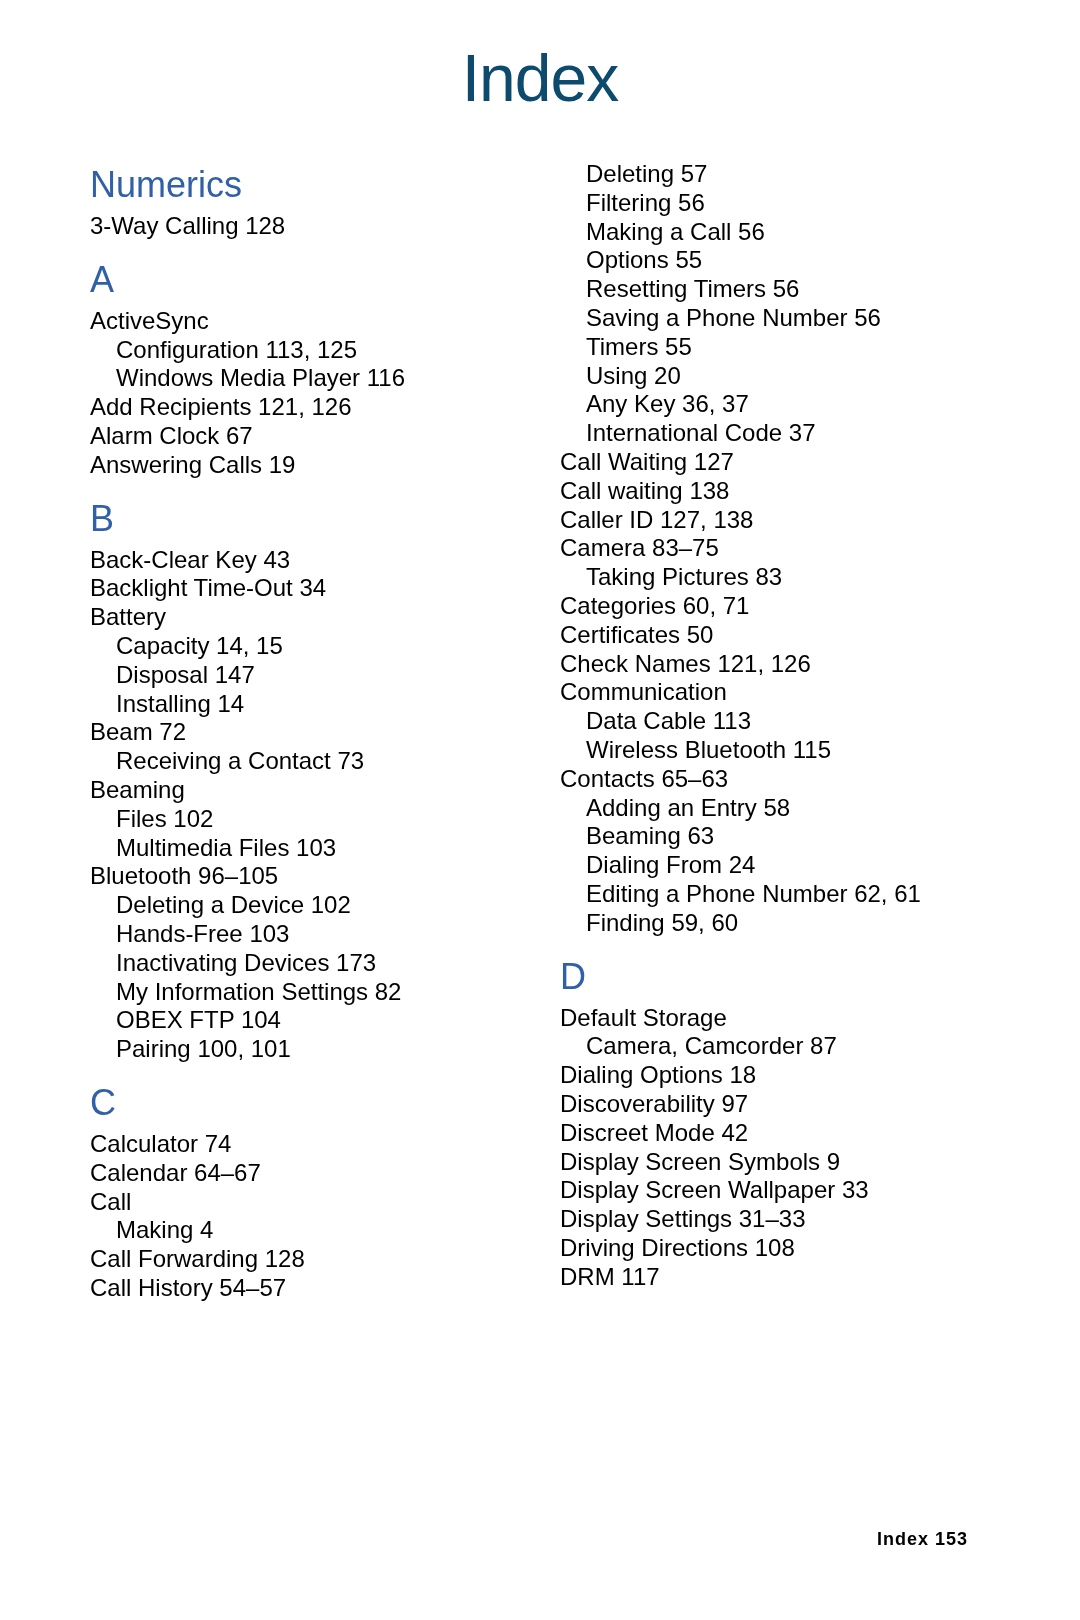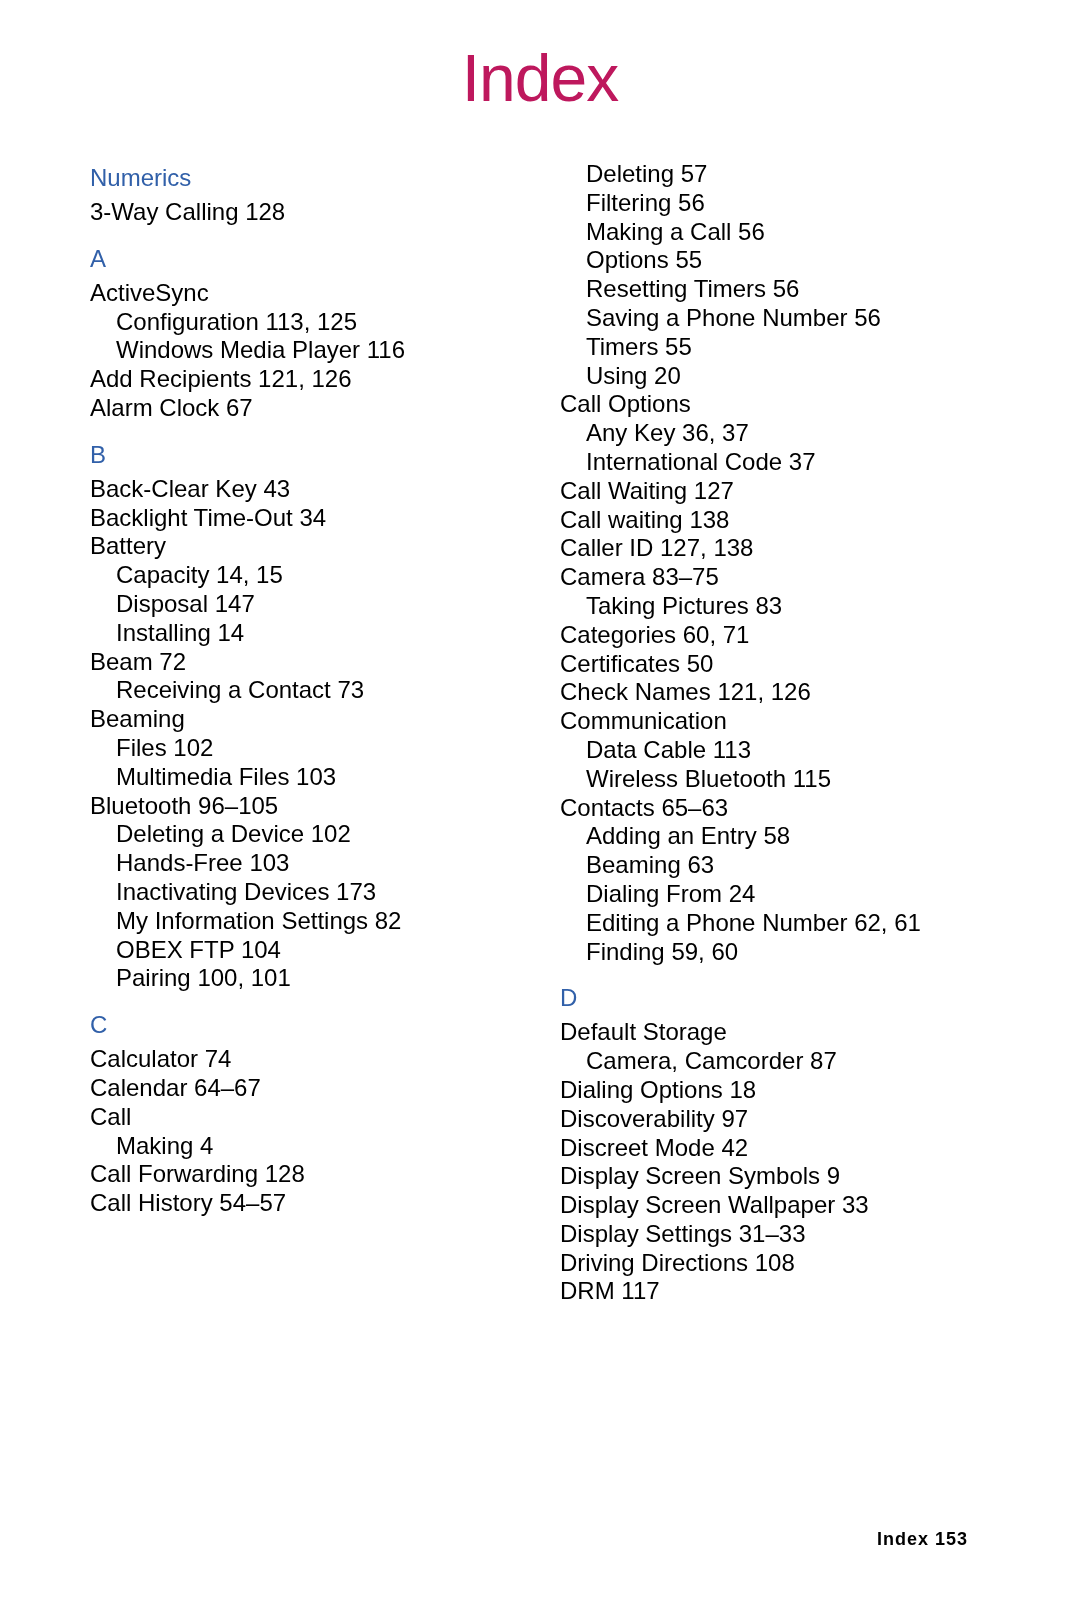--- a/index.html
+++ b/index.html
@@ -7,35 +7,35 @@
       width: 1080px;
       height: 1620px;
       background: #ffffff;
       font-family: Arial, Helvetica, sans-serif;
       position: relative;
       padding: 40px 90px 0 90px;
     }
     .title {
       text-align: center;
       font-size: 66px;
-      color: #be185d;
+      color: #0c4a6e;
       font-weight: 400;
       margin-bottom: 30px;
       font-family: "Helvetica Neue", Arial, sans-serif;
       letter-spacing: -1px;
     }
     .columns {
       display: flex;
       gap: 40px;
     }
     .col {
       flex: 1;
     }
     .section-heading {
-      font-size: 24px;
+      font-size: 36px;
       color: #3160a9;
       font-weight: 400;
       margin-top: 18px;
       margin-bottom: 6px;
       font-family: "Helvetica Neue", Arial, sans-serif;
     }
     .entry {
       font-size: 24px;
       color: #000;
       line-height: 1.2;
@@ -64,20 +64,21 @@
 
     <div class="section-heading">Numerics</div>
     <div class="entry">3-Way Calling 128</div>
 
     <div class="section-heading">A</div>
     <div class="entry">ActiveSync</div>
     <div class="entry indent">Configuration 113, 125</div>
     <div class="entry indent">Windows Media Player 116</div>
     <div class="entry">Add Recipients 121, 126</div>
     <div class="entry">Alarm Clock 67</div>
+    <div class="entry">Answering Calls 19</div>
 
     <div class="section-heading">B</div>
     <div class="entry">Back-Clear Key 43</div>
     <div class="entry">Backlight Time-Out 34</div>
     <div class="entry">Battery</div>
     <div class="entry indent">Capacity 14, 15</div>
     <div class="entry indent">Disposal 147</div>
     <div class="entry indent">Installing 14</div>
     <div class="entry">Beam 72</div>
     <div class="entry indent">Receiving a Contact 73</div>
@@ -106,21 +107,20 @@
 
     <div style="height:14px"></div>
     <div class="entry indent">Deleting 57</div>
     <div class="entry indent">Filtering 56</div>
     <div class="entry indent">Making a Call 56</div>
     <div class="entry indent">Options 55</div>
     <div class="entry indent">Resetting Timers 56</div>
     <div class="entry indent">Saving a Phone Number 56</div>
     <div class="entry indent">Timers 55</div>
     <div class="entry indent">Using 20</div>
-    <div class="entry">Call Options</div>
     <div class="entry indent">Any Key 36, 37</div>
     <div class="entry indent">International Code 37</div>
     <div class="entry">Call Waiting 127</div>
     <div class="entry">Call waiting 138</div>
     <div class="entry">Caller ID 127, 138</div>
     <div class="entry">Camera 83–75</div>
     <div class="entry indent">Taking Pictures 83</div>
     <div class="entry">Categories 60, 71</div>
     <div class="entry">Certificates 50</div>
     <div class="entry">Check Names 121, 126</div>

